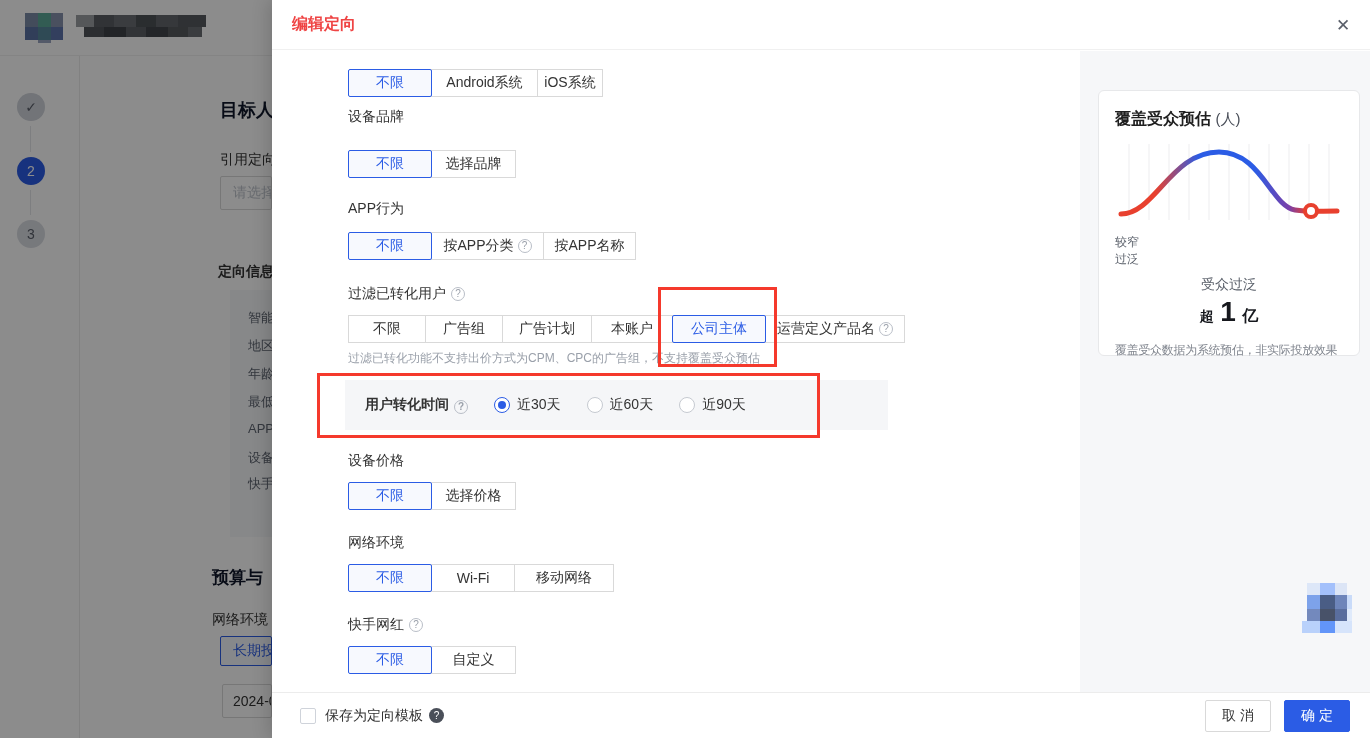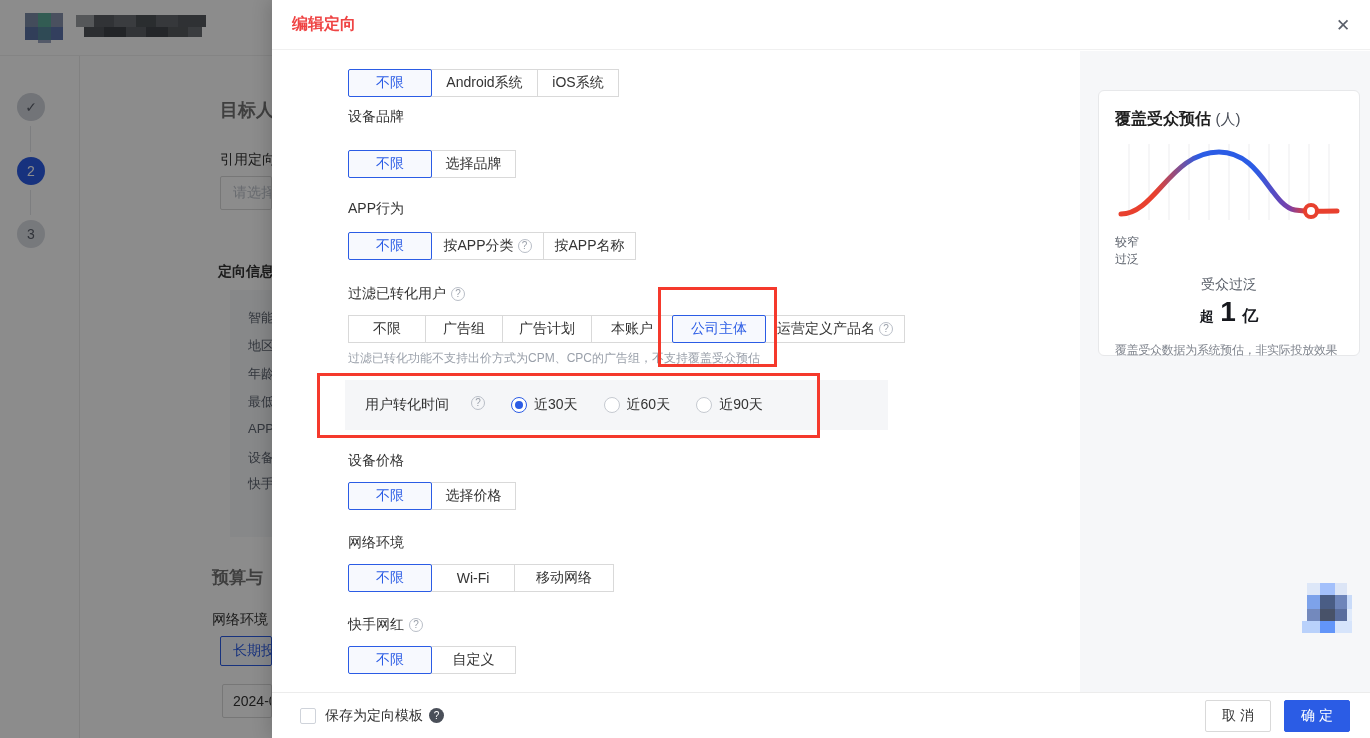--- a/index.html
+++ b/index.html
@@ -10,21 +10,21 @@
   
   #page { position:absolute; inset:0; background:#fff; }
   .topbar { position:absolute; left:0; top:0; width:100%; height:56px; background:#fff; border-bottom:1px solid #f0f0f0; }
   .rail { position:absolute; left:0; top:56px; width:80px; bottom:0; background:#fff; border-right:1px solid #ececec; }
   .step-circle { position:absolute; left:17px; width:28px; height:28px; border-radius:50%;
     display:flex; align-items:center; justify-content:center; font-size:14px; }
   .step-done { background:#cfd3da; color:#5a5f6a; }
   .step-active { background:#2b5ce5; color:#fff; }
   .step-todo { background:#d9dce2; color:#5a5f6a; }
   .step-line { position:absolute; left:30px; width:1px; background:#e3e5e9; }
-  .bd-h1 { position:absolute; font-size:18px; font-weight:bold; color:#737373; white-space:nowrap; }
+  .bd-h1 { position:absolute; font-size:18px; font-weight:bold; color:#0f172a; white-space:nowrap; }
   .bd-label { position:absolute; font-size:14px; color:#333; white-space:nowrap; }
   .bd-input { position:absolute; border:1px solid #d9d9d9; border-radius:2px; background:#fff;
     font-size:14px; color:#bfc4cc; display:flex; align-items:center; padding-left:12px; white-space:nowrap; overflow:hidden; }
   .bd-panel { position:absolute; background:#f6f7f9; }
   .bd-item { position:absolute; font-size:13px; color:#5f6672; white-space:nowrap; }
   .bd-blue-btn { position:absolute; border:1px solid #2b5ce5; border-radius:2px; background:rgba(43,92,229,.05);
     color:#2b5ce5; font-size:14px; display:flex; align-items:center; padding-left:12px; white-space:nowrap; overflow:hidden; }
   .bd-date { position:absolute; border:1px solid #d9d9d9; border-radius:2px; background:#fff;
     color:#333; font-size:14px; display:flex; align-items:center; padding-left:10px; white-space:nowrap; overflow:hidden; }
 
@@ -45,21 +45,21 @@
   .help { display:inline-flex; width:14px; height:14px; border:1px solid #b9bec7; border-radius:50%;
     color:#9aa0aa; font-size:10px; align-items:center; justify-content:center; line-height:1; }
   .opt-row { position:absolute; display:flex; }
   .opt { height:28px; border:1px solid #d9d9d9; background:#fff; margin-left:-1px;
     display:flex; align-items:center; justify-content:center; gap:4px; font-size:14px; color:#333;
     cursor:pointer; white-space:nowrap; }
   .opt:first-child { margin-left:0; }
   .opt.sel { border:1px solid #2b5ce5; color:#2b5ce5; background:rgba(43,92,229,.04); position:relative; z-index:2; border-radius:2px; }
   .note { position:absolute; font-size:12px; color:#9aa0aa; white-space:nowrap; }
   .sub-panel { position:absolute; background:#f5f6f8; display:flex; align-items:center; padding-left:20px; }
-  .sub-label { font-size:14px; font-weight:normal; color:#333; display:flex; align-items:flex-start; gap:22px; }
+  .sub-label { font-size:14px; font-weight:bold; color:#333; display:flex; align-items:flex-end; gap:5px; }
   .radio { display:flex; align-items:center; gap:7px; font-size:14px; color:#333; margin-left:26px; cursor:pointer; }
   .rdot { width:16px; height:16px; border-radius:50%; border:1px solid #c6cad1; background:#fff; }
   .radio.sel .rdot { border:1px solid #2b5ce5; background:#fff; position:relative; }
   .radio.sel .rdot::after { content:""; position:absolute; left:3px; top:3px; width:8px; height:8px; border-radius:50%; background:#2b5ce5; }
 
   
   .card { position:absolute; left:826px; top:20px; width:262px; height:266px; background:#fff;
     border:1px solid #e7e8ea; border-radius:6px; padding:18px 16px 0 16px;margin-top:19px; }
   .card-title { font-size:16px; font-weight:bold; color:#1f1f1f; }
   .card-title .unit { font-weight:normal; color:#4a4f59; font-size:15px; }
@@ -165,21 +165,21 @@
     <span class="m-title">编辑定向</span>
     <span class="m-close">✕</span>
   </div>
 
   <div class="m-body">
     <div class="right-region"></div>
 
     <div class="opt-row" style="left:76px;top:18px">
       <div class="opt sel" style="width:84px">不限</div>
       <div class="opt" style="width:107px">Android系统</div>
-      <div class="opt" style="width:82px">iOS系统</div>
+      <div class="opt" style="width:66px">iOS系统</div>
     </div>
 
     <div class="g-label" style="left:76px;top:57px">设备品牌</div>
     <div class="opt-row" style="left:76px;top:99px">
       <div class="opt sel" style="width:84px">不限</div>
       <div class="opt" style="width:85px">选择品牌</div>
     </div>
 
     <div class="g-label" style="left:76px;top:149px">APP行为</div>
     <div class="opt-row" style="left:76px;top:181px">

